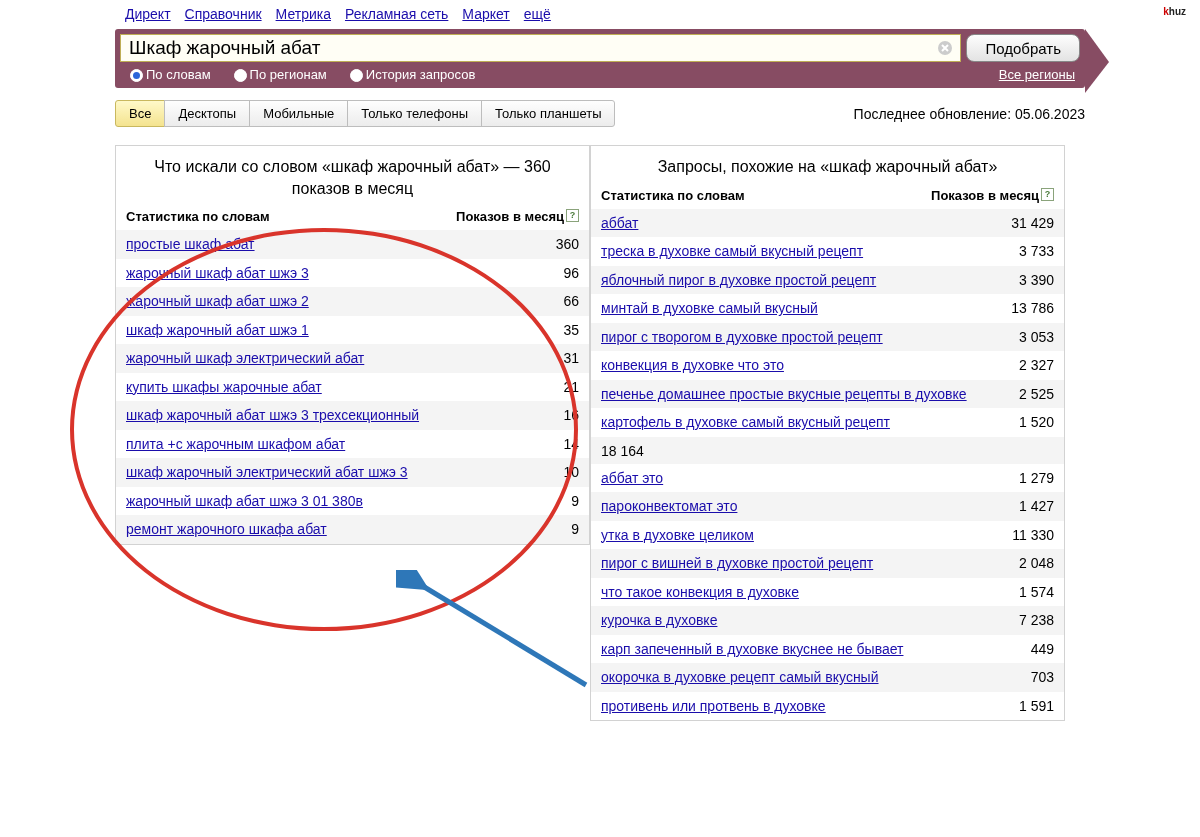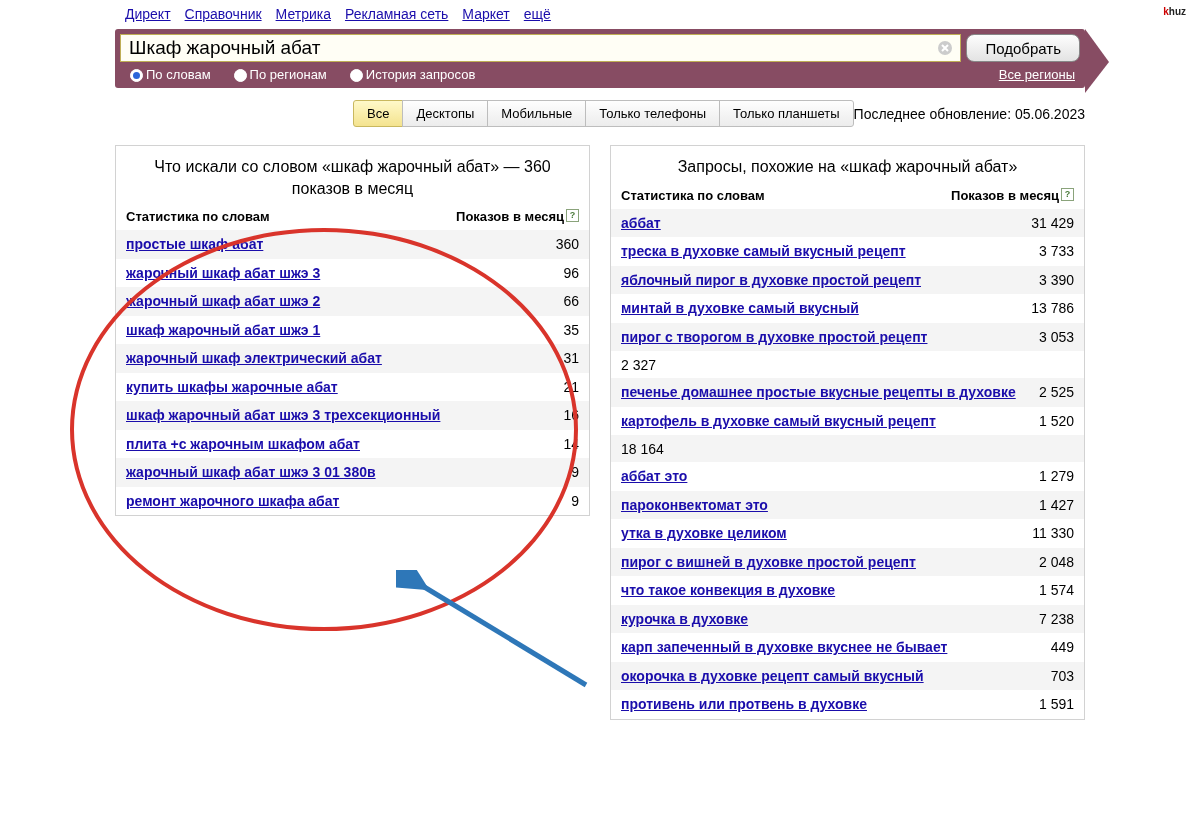--- a/index.html
+++ b/index.html
@@ -120,42 +120,41 @@
     border-radius:50%;
     background:#2b65d9;
   }
   .region-link { color:#fff; text-decoration:underline; cursor:pointer; }
 
   .tabs-row {
     display:flex;
     align-items:center;
     margin: 12px 8px 0 115px;
     width: 970px;
-    justify-content: flex-end;
+    justify-content: space-between;
   }
   .tabs { display:flex; }
   .tab {
     border:1px solid #bdbdbd;
     padding:5px 13px;
     font-size:13px;
     background:linear-gradient(#fefefe,#ececec);
     cursor:pointer;
     margin-left:-1px;
   }
   .tab:first-child { border-radius:3px 0 0 3px; margin-left:0; }
   .tab:last-child { border-radius:0 3px 3px 0; }
   .tab.active {
     background:linear-gradient(#fff9c9,#f4e38f);
     border-color:#c9b85e;
   }
   .updated { font-size:14px; color:#000; }
 
   .panels {
     display:flex;
-    gap:20px;
     margin:18px 0 0 115px;
     width:1076px;
     align-items:flex-start;
   }
   .panel {
     border:1px solid #d2d2d2;
     background:#fff;
     flex:0 0 475px;
     box-sizing:border-box;
     padding:0;
@@ -187,21 +186,21 @@
   }
   .stat-row {
     display:flex;
     justify-content:space-between;
     align-items:flex-start;
     padding:5px 10px;
     font-size:14px;
     border-top:1px solid transparent;
   }
   .stat-row:nth-child(odd) { background:#f4f4f4; }
-  .stat-row a { color:#1a0dab; text-decoration:underline;font-weight:bold; }
+  .stat-row a { color:#1a0dab; text-decoration:underline; }
   .stat-row .lbl { flex:1; padding-right:10px; line-height:1.25; }
   .stat-row .num { white-space:nowrap; }
 
   .circle-annot {
     position:absolute;
     left:70px;
     top:228px;
     width:500px;
     height:395px;
     border:4px solid #d9342b;
@@ -307,20 +306,24 @@
           </div>
           <div class="stat-row">
             <div class="lbl"><a href="#">шкаф жарочный абат шжэ 3 трехсекционный</a></div>
             <div class="num">16</div>
           </div>
           <div class="stat-row">
             <div class="lbl"><a href="#">плита +с жарочным шкафом абат</a></div>
             <div class="num">14</div>
           </div>
           <div class="stat-row">
+            <div class="lbl"><a href="#">шкаф жарочный электрический абат шжэ 3</a></div>
+            <div class="num">10</div>
+          </div>
+          <div class="stat-row">
             <div class="lbl"><a href="#">жарочный шкаф абат шжэ 3 01 380в</a></div>
             <div class="num">9</div>
           </div>
           <div class="stat-row">
             <div class="lbl"><a href="#">ремонт жарочного шкафа абат</a></div>
             <div class="num">9</div>
           </div>
         </div>
     </div>
 
@@ -345,20 +348,21 @@
           </div>
           <div class="stat-row">
             <div class="lbl"><a href="#">минтай в духовке самый вкусный</a></div>
             <div class="num">13 786</div>
           </div>
           <div class="stat-row">
             <div class="lbl"><a href="#">пирог с творогом в духовке простой рецепт</a></div>
             <div class="num">3 053</div>
           </div>
           <div class="stat-row">
+            <div class="lbl"><a href="#">конвекция в духовке что это</a></div>
             <div class="num">2 327</div>
           </div>
           <div class="stat-row">
             <div class="lbl"><a href="#">печенье домашнее простые вкусные рецепты в духовке</a></div>
             <div class="num">2 525</div>
           </div>
           <div class="stat-row">
             <div class="lbl"><a href="#">картофель в духовке самый вкусный рецепт</a></div>
             <div class="num">1 520</div>
           </div>

